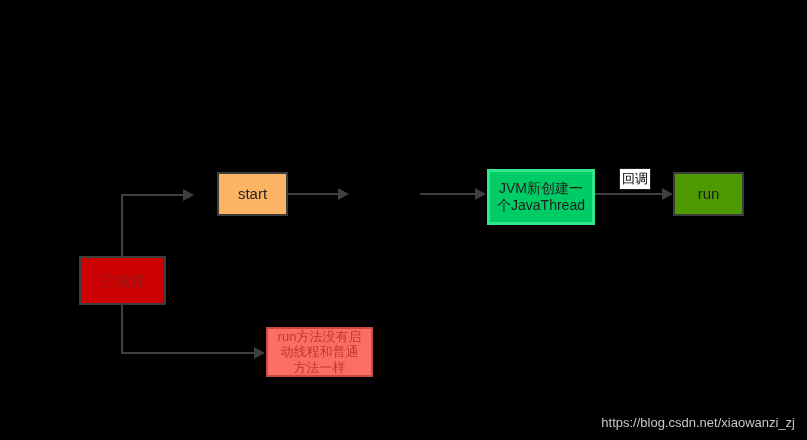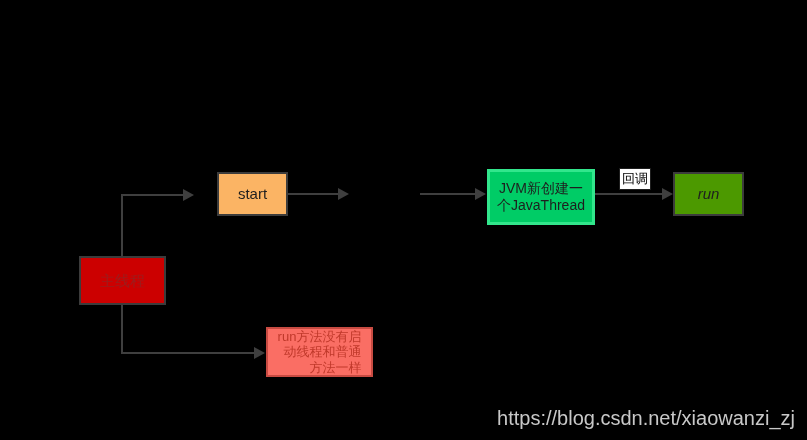--- a/index.html
+++ b/index.html
@@ -76,33 +76,31 @@
   
   .n-run {
     left: 673px;
     top: 172px;
     width: 71px;
     height: 44px;
     background: #4C9900;
     border: 2px solid #3C3C3C;
     color: #1E1E1E;
     font-size: 15px;
-    font-style: italic;
   }
   
   .n-note {
     left: 266px;
     top: 327px;
     width: 107px;
     height: 50px;
     background: #FA6E64;
     border: 2px solid #C84B42;
     color: #C0392B;
     font-size: 13px;
-    text-align: right;
   }
   
   .edge-label {
     position: absolute;
     left: 619px;
     top: 168px;
     width: 32px;
     height: 22px;
     background: #FFFFFF;
     border: 1px solid #1E1E1E;
@@ -131,21 +129,21 @@
     height: 0;
     border-top: 6px solid transparent;
     border-bottom: 6px solid transparent;
     border-left: 11px solid #3F3F3F;
   }
   .watermark {
     position: absolute;
     right: 12px;
     bottom: 10px;
     color: #C8C8C8;
-    font-size: 20px;
+    font-size: 13px;
     user-select: none;
   }
 </style>
 </head>
 <body>
 
 <div id="canvas">
 
   <div class="line-v" style="left:121px; top:194px; height:64px;"></div>
   <div class="line-h" style="left:121px; top:194px; width:63px;"></div>

